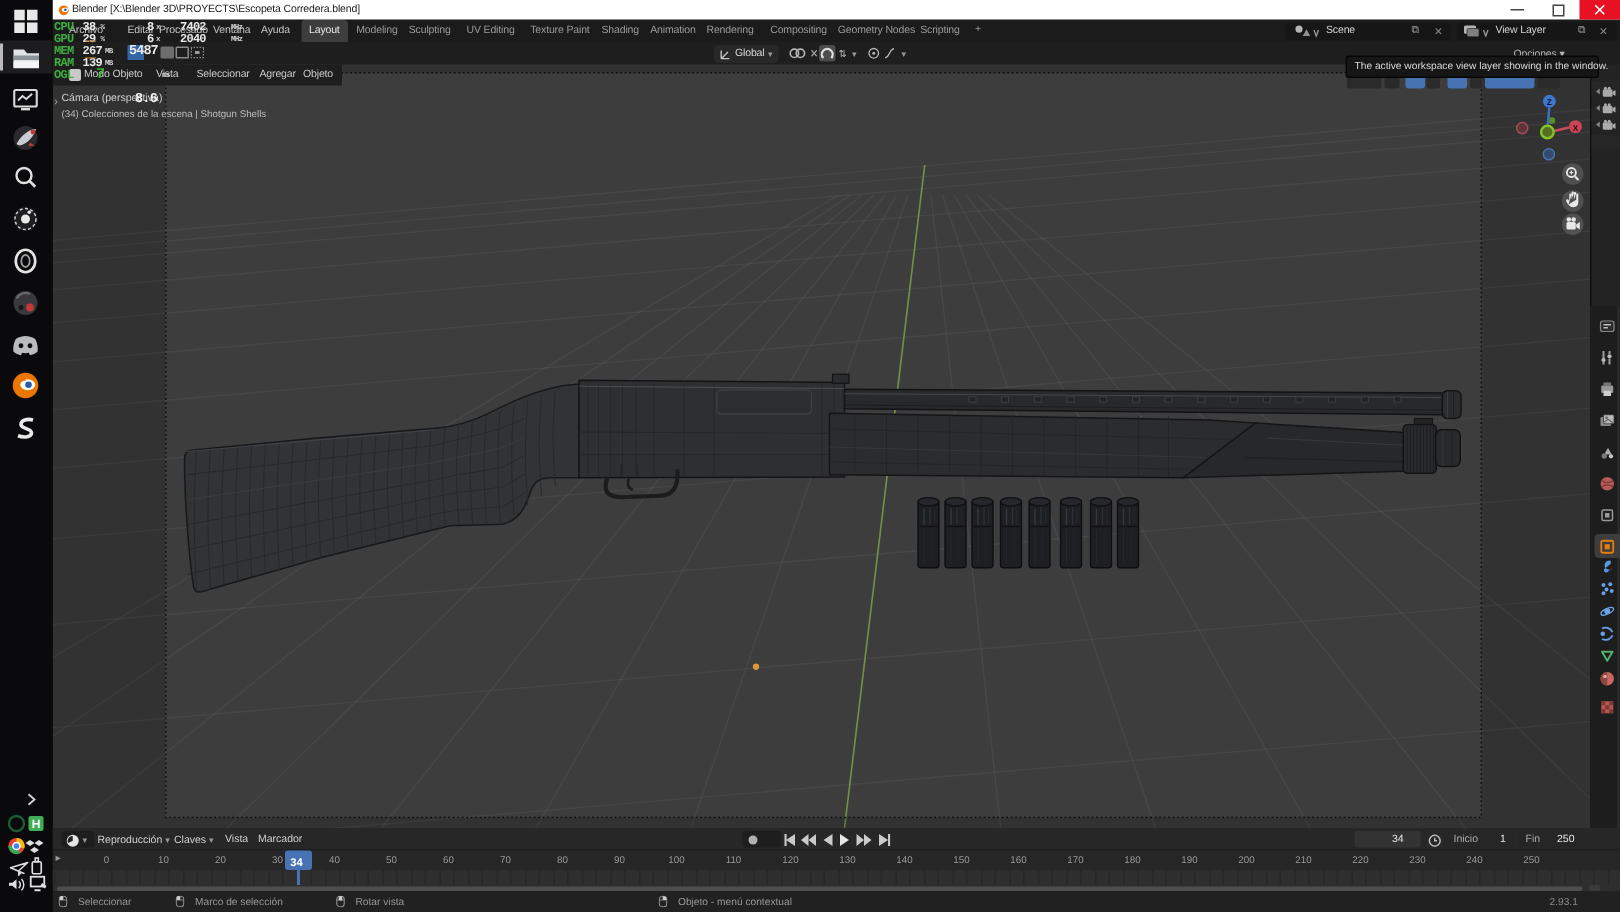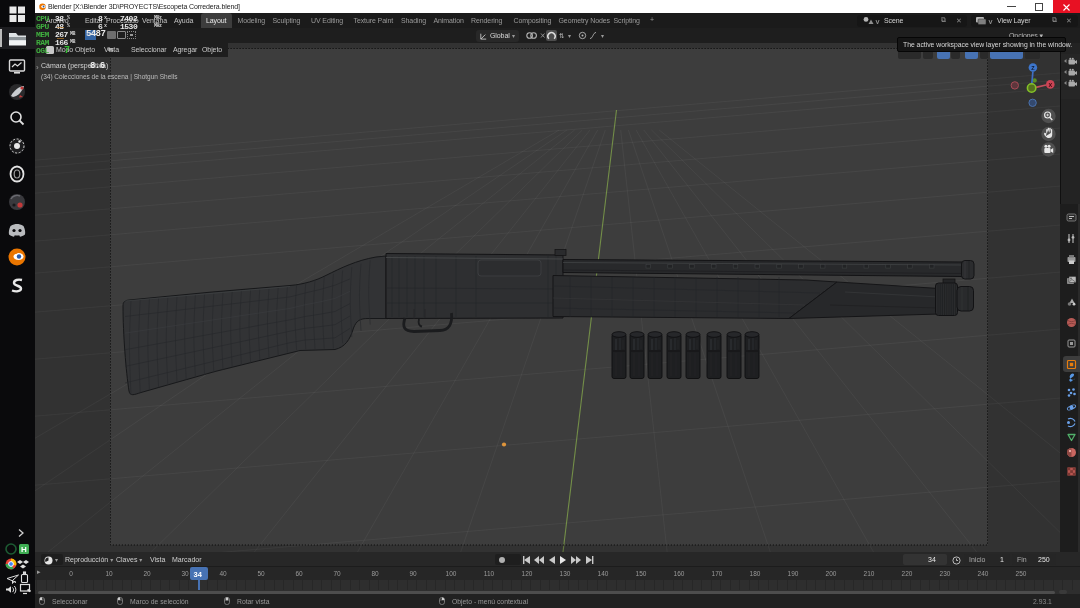--- a/index.html
+++ b/index.html
@@ -808,31 +808,31 @@
 
 <div class="abs" id="osd" style="left:36px;top:13px;z-index:60;font-family:'Liberation Mono',monospace;font-weight:bold;font-size:8px;color:#e8e8e8;">
     <div class="txt" style="left:0;top:1px;color:#3fae3f;letter-spacing:-0.5px;">CPU</div>
     <div class="txt" style="left:19px;top:1px;color:#e8e8e8;font-size:8px;letter-spacing:-0.5px;">38</div>
     <div class="txt" style="left:31px;top:2px;color:#cfcfcf;font-size:5px;letter-spacing:-0.5px;">%</div>
     <div class="txt" style="left:62px;top:1px;color:#e8e8e8;font-size:8px;letter-spacing:-0.5px;">8</div>
     <div class="txt" style="left:68px;top:2px;color:#cfcfcf;font-size:5px;letter-spacing:-0.5px;">x</div>
     <div class="txt" style="left:84px;top:1px;color:#e8e8e8;font-size:8px;letter-spacing:-0.5px;">7402</div>
     <div class="txt" style="left:118px;top:2px;color:#cfcfcf;font-size:5px;letter-spacing:-0.5px;">MHz</div>
     <div class="txt" style="left:0;top:9px;color:#3fae3f;letter-spacing:-0.5px;">GPU</div>
-    <div class="txt" style="left:19px;top:9px;color:#e8e8e8;font-size:8px;letter-spacing:-0.5px;">48</div>
+    <div class="txt" style="left:19px;top:9px;color:#e8e8e8;font-size:8px;letter-spacing:-0.5px;">29</div>
     <div class="txt" style="left:31px;top:10px;color:#cfcfcf;font-size:5px;letter-spacing:-0.5px;">%</div>
     <div class="txt" style="left:62px;top:9px;color:#e8e8e8;font-size:8px;letter-spacing:-0.5px;">6</div>
     <div class="txt" style="left:68px;top:10px;color:#cfcfcf;font-size:5px;letter-spacing:-0.5px;">x</div>
-    <div class="txt" style="left:84px;top:9px;color:#e8e8e8;font-size:8px;letter-spacing:-0.5px;">1530</div>
+    <div class="txt" style="left:84px;top:9px;color:#e8e8e8;font-size:8px;letter-spacing:-0.5px;">2040</div>
     <div class="txt" style="left:118px;top:10px;color:#cfcfcf;font-size:5px;letter-spacing:-0.5px;">MHz</div>
     <div class="txt" style="left:0;top:17px;color:#3fae3f;letter-spacing:-0.5px;">MEM</div>
     <div class="txt" style="left:19px;top:17px;color:#e8e8e8;font-size:8px;letter-spacing:-0.5px;">267</div>
     <div class="txt" style="left:34px;top:18px;color:#cfcfcf;font-size:5px;letter-spacing:-0.5px;">MB</div>
     <div class="txt" style="left:0;top:25px;color:#3fae3f;letter-spacing:-0.5px;">RAM</div>
-    <div class="txt" style="left:19px;top:25px;color:#e8e8e8;font-size:8px;letter-spacing:-0.5px;">166</div>
+    <div class="txt" style="left:19px;top:25px;color:#e8e8e8;font-size:8px;letter-spacing:-0.5px;">139</div>
     <div class="txt" style="left:34px;top:26px;color:#cfcfcf;font-size:5px;letter-spacing:-0.5px;">MB</div>
     <div class="txt" style="left:0;top:33px;color:#3fae3f;letter-spacing:-0.5px;">OGL</div>
     <div class="txt" style="left:28px;top:32px;color:#2fbe2f;font-size:10px;letter-spacing:-0.5px;">7</div>
     <div class="txt" style="left:54px;top:48px;color:#f0f0f0;font-size:9px;letter-spacing:-0.5px;">8.6</div>
     <div class="txt" style="left:72px;top:34px;color:#cfcfcf;font-size:5px;letter-spacing:-0.5px;">ms</div>
     <div class="abs" style="left:49px;top:16.5px;width:11px;height:10px;background:#3465a4;"></div>
     <div class="txt" style="left:50px;top:16px;font-size:9px;letter-spacing:-0.6px;">5487</div>
     <div class="abs" style="left:71px;top:18px;width:9px;height:8px;background:#6e6e6e;border-radius:1px;"></div>
     <div class="abs" style="left:81.4px;top:18px;width:9px;height:8px;border:1.6px solid #8a8a8a;border-radius:1px;box-sizing:border-box;"></div>
     <div class="abs" style="left:91.3px;top:18px;width:9px;height:8px;border:1px dotted #8a8a8a;border-radius:1px;box-sizing:border-box;">

